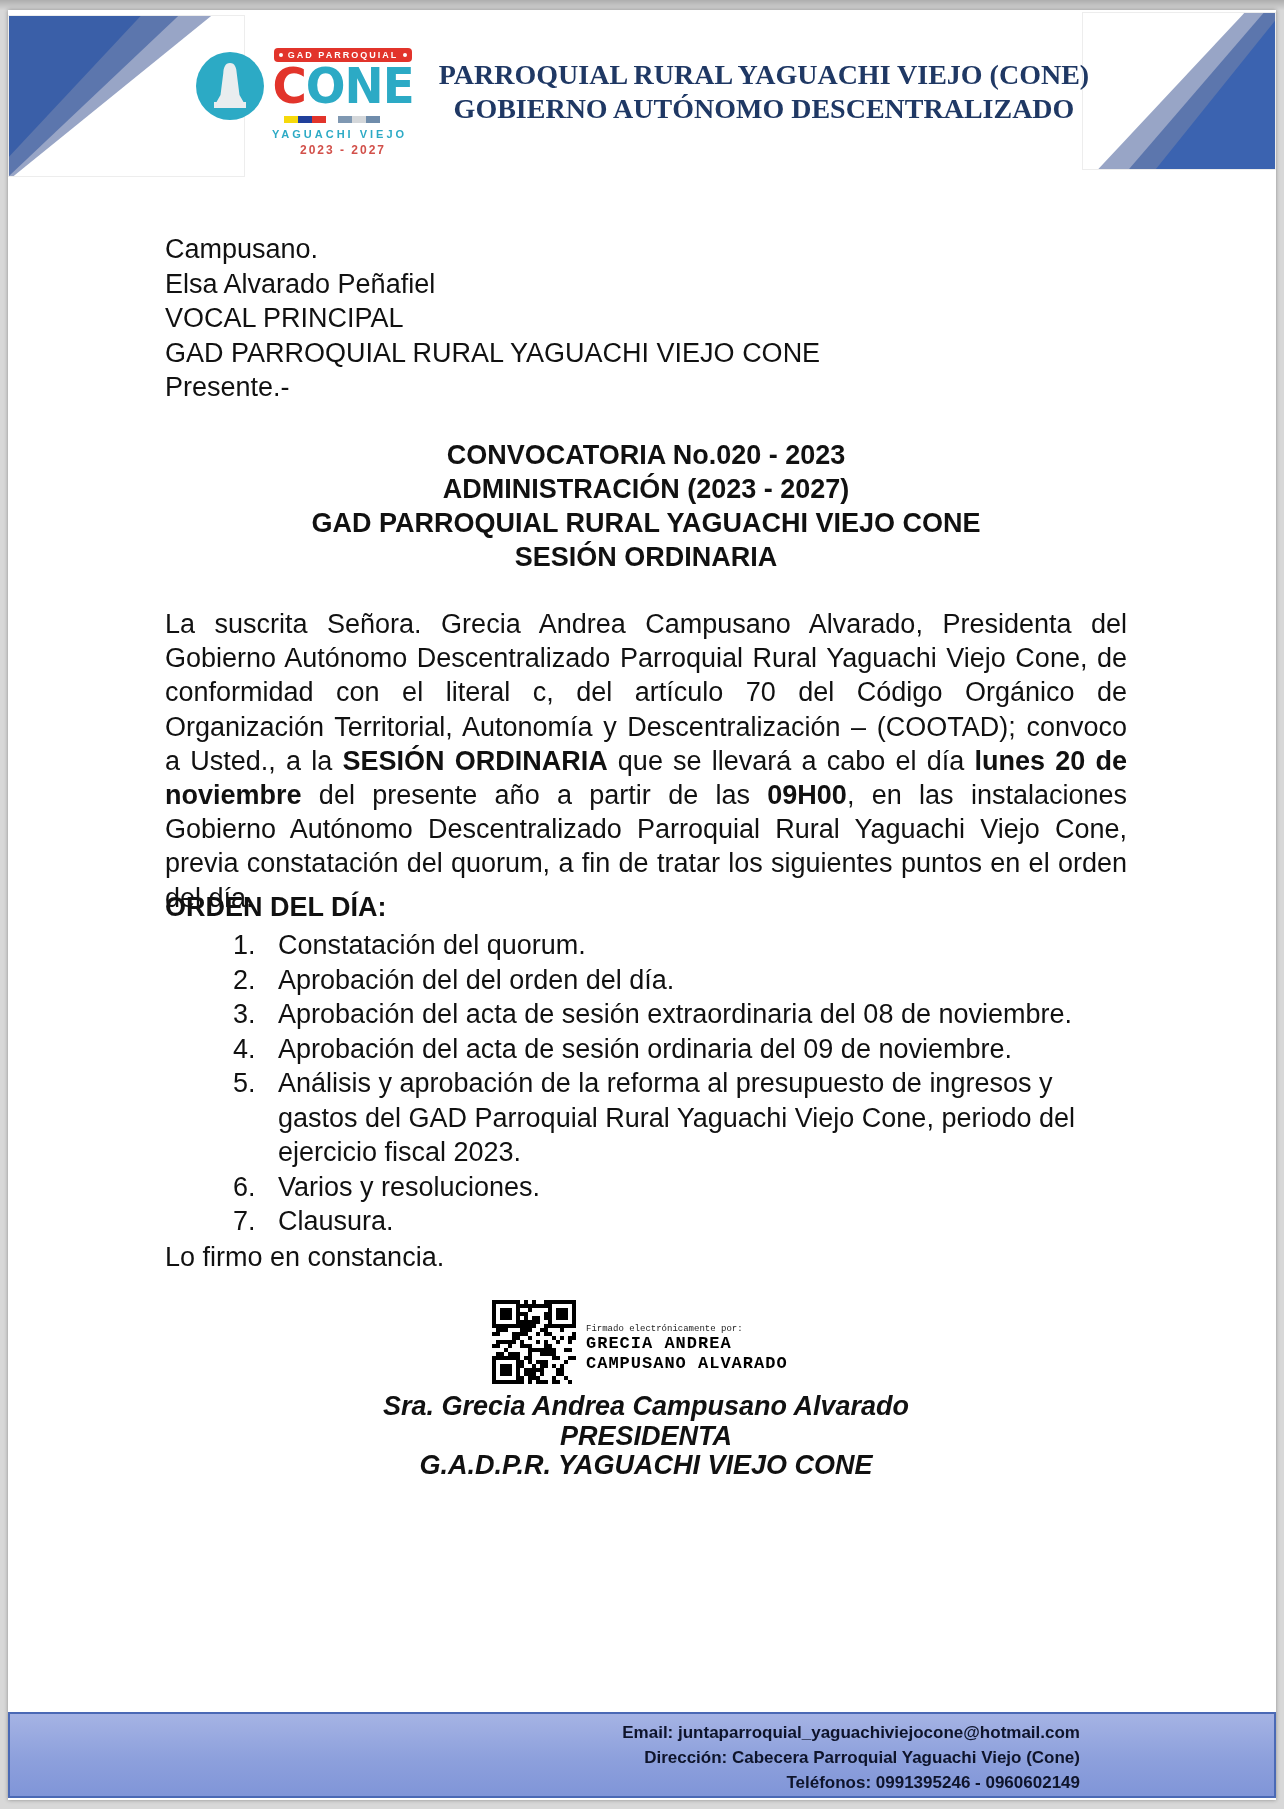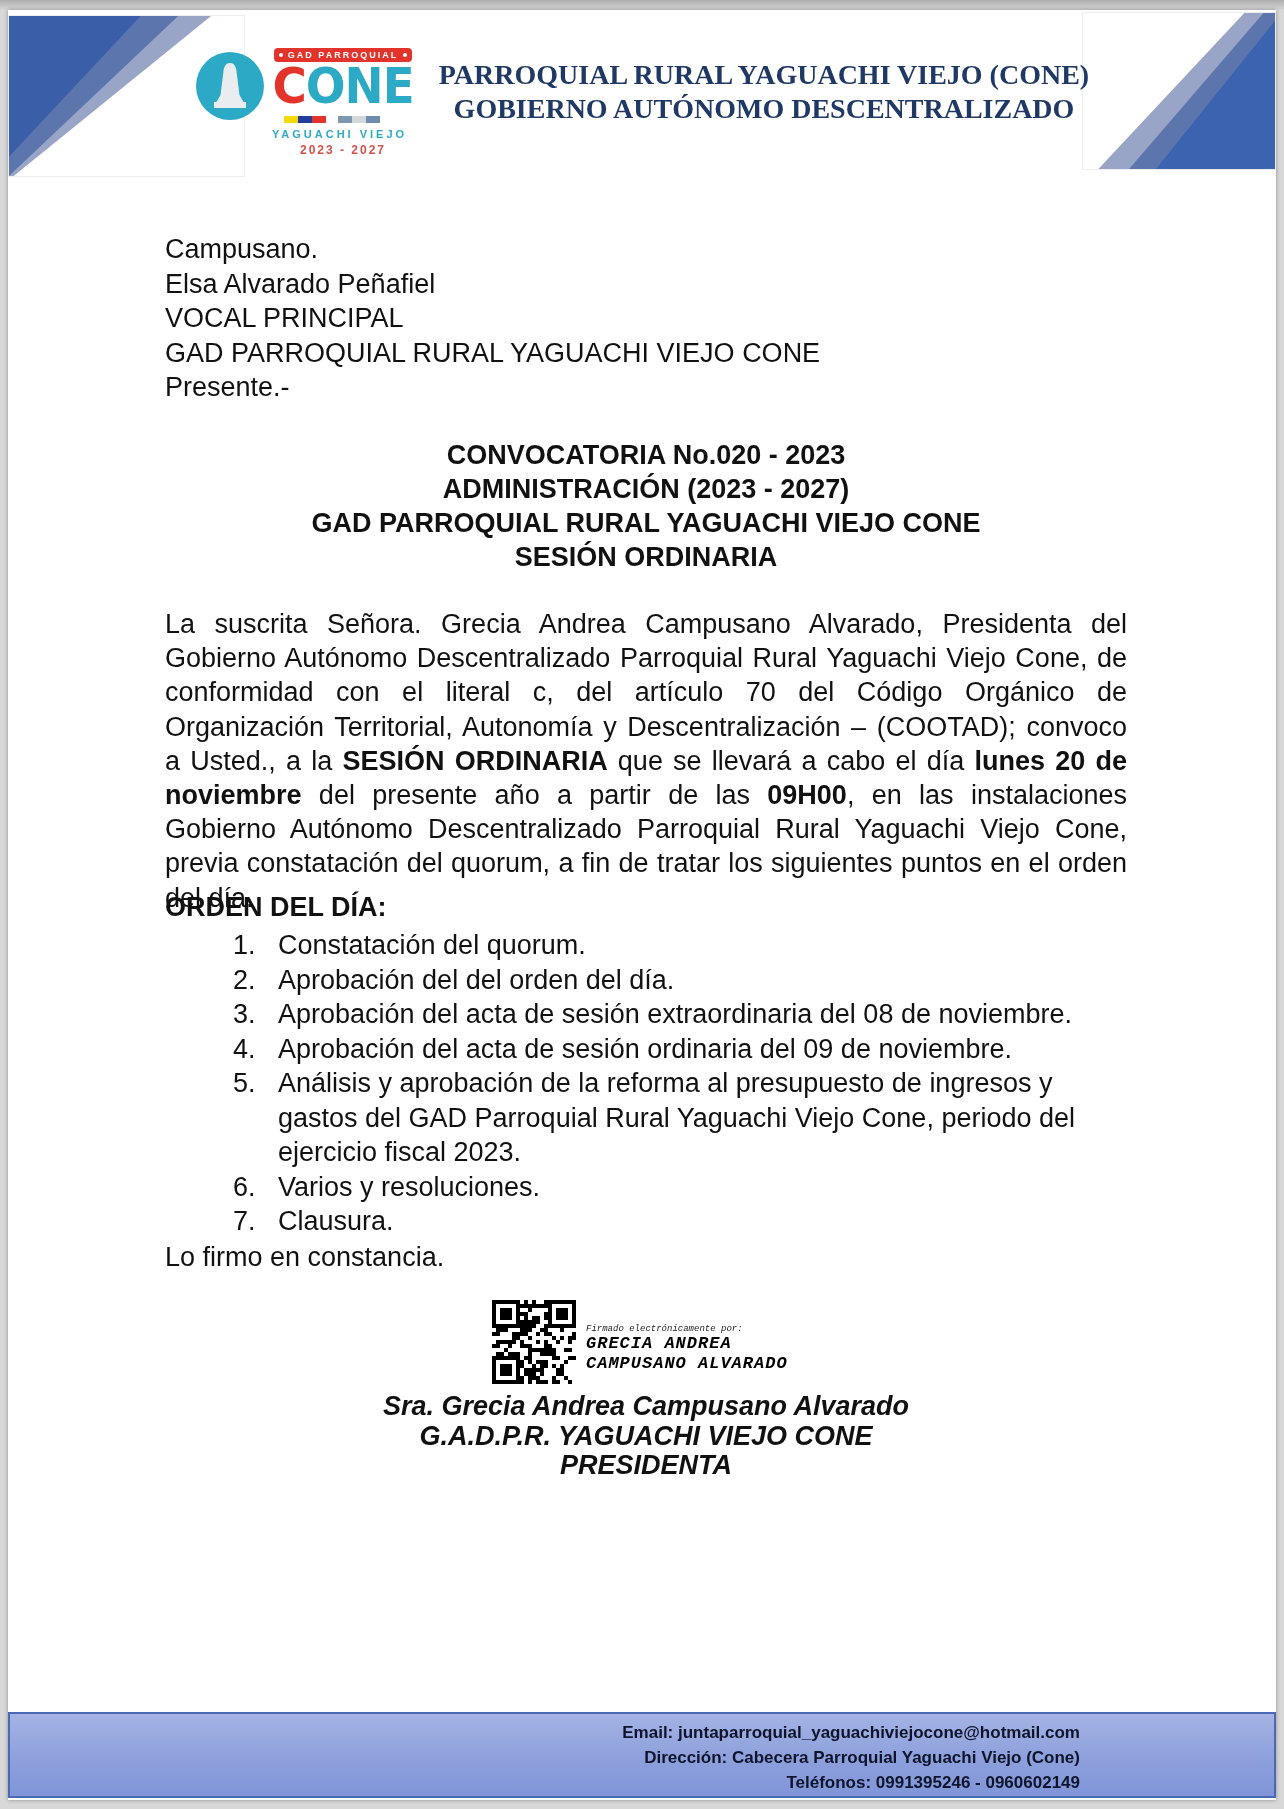--- a/index.html
+++ b/index.html
@@ -62,21 +62,21 @@
   .agenda-h{left:157px;top:882px;font-size:27px;font-weight:bold;}
   .agenda-list{left:157px;right:149px;top:918px;margin:0;padding:0 0 0 113px;
     list-style:none;counter-reset:ag;font-size:27px;line-height:34.5px;}
   .agenda-list li{counter-increment:ag;position:relative;}
   .agenda-list li::before{content:counter(ag) ".";position:absolute;left:-45px;}
   .closing-line{left:157px;top:1232px;font-size:27px;}
   
   .stamp{left:484px;top:1290px;height:90px;width:430px;}
   .qr{position:absolute;left:0;top:0;width:84px;height:84px;background:#fff;}
   .qr div{position:absolute;background:#000;}
-  .stamp-text{position:absolute;left:94px;top:24px;font-family:"Liberation Mono", monospace;font-style:italic;}
+  .stamp-text{position:absolute;left:94px;top:24px;font-family:"Liberation Mono", monospace;}
   .stamp-label{font-size:9px;color:#222;letter-spacing:0;}
   .stamp-name{font-size:17px;font-weight:bold;letter-spacing:1px;line-height:20px;color:#000;}
   .signature{left:157px;right:149px;top:1382px;text-align:center;font-size:27px;
     font-weight:bold;font-style:italic;line-height:29.5px;}
   
   .footer{position:absolute;left:0;right:0;bottom:2px;height:86px;
     background:linear-gradient(180deg,#a5b3e4 0%,#8da0dc 55%,#8095d8 100%);
     border:2px solid #4a69b5;box-sizing:border-box;
     text-align:right;padding:6px 194px 0 0;
     font-size:17px;font-weight:bold;line-height:25px;color:#0e142b;}
@@ -400,22 +400,22 @@
       </div>
     <div class="stamp-text">
       <div class="stamp-label">Firmado electrónicamente por:</div>
       <div class="stamp-name">GRECIA ANDREA</div>
       <div class="stamp-name">CAMPUSANO ALVARADO</div>
     </div>
   </div>
 
   <div class="abs signature">
     <div>Sra. Grecia Andrea Campusano Alvarado</div>
+    <div>PRESIDENTA</div>
     <div>G.A.D.P.R. YAGUACHI VIEJO CONE</div>
-    <div>PRESIDENTA</div>
   </div>
 
   <div class="footer">
     <div>Email: juntaparroquial_yaguachiviejocone@hotmail.com</div>
     <div>Dirección: Cabecera Parroquial Yaguachi Viejo (Cone)</div>
     <div>Teléfonos: 0991395246 - 0960602149</div>
   </div>
 
 </div>
 

